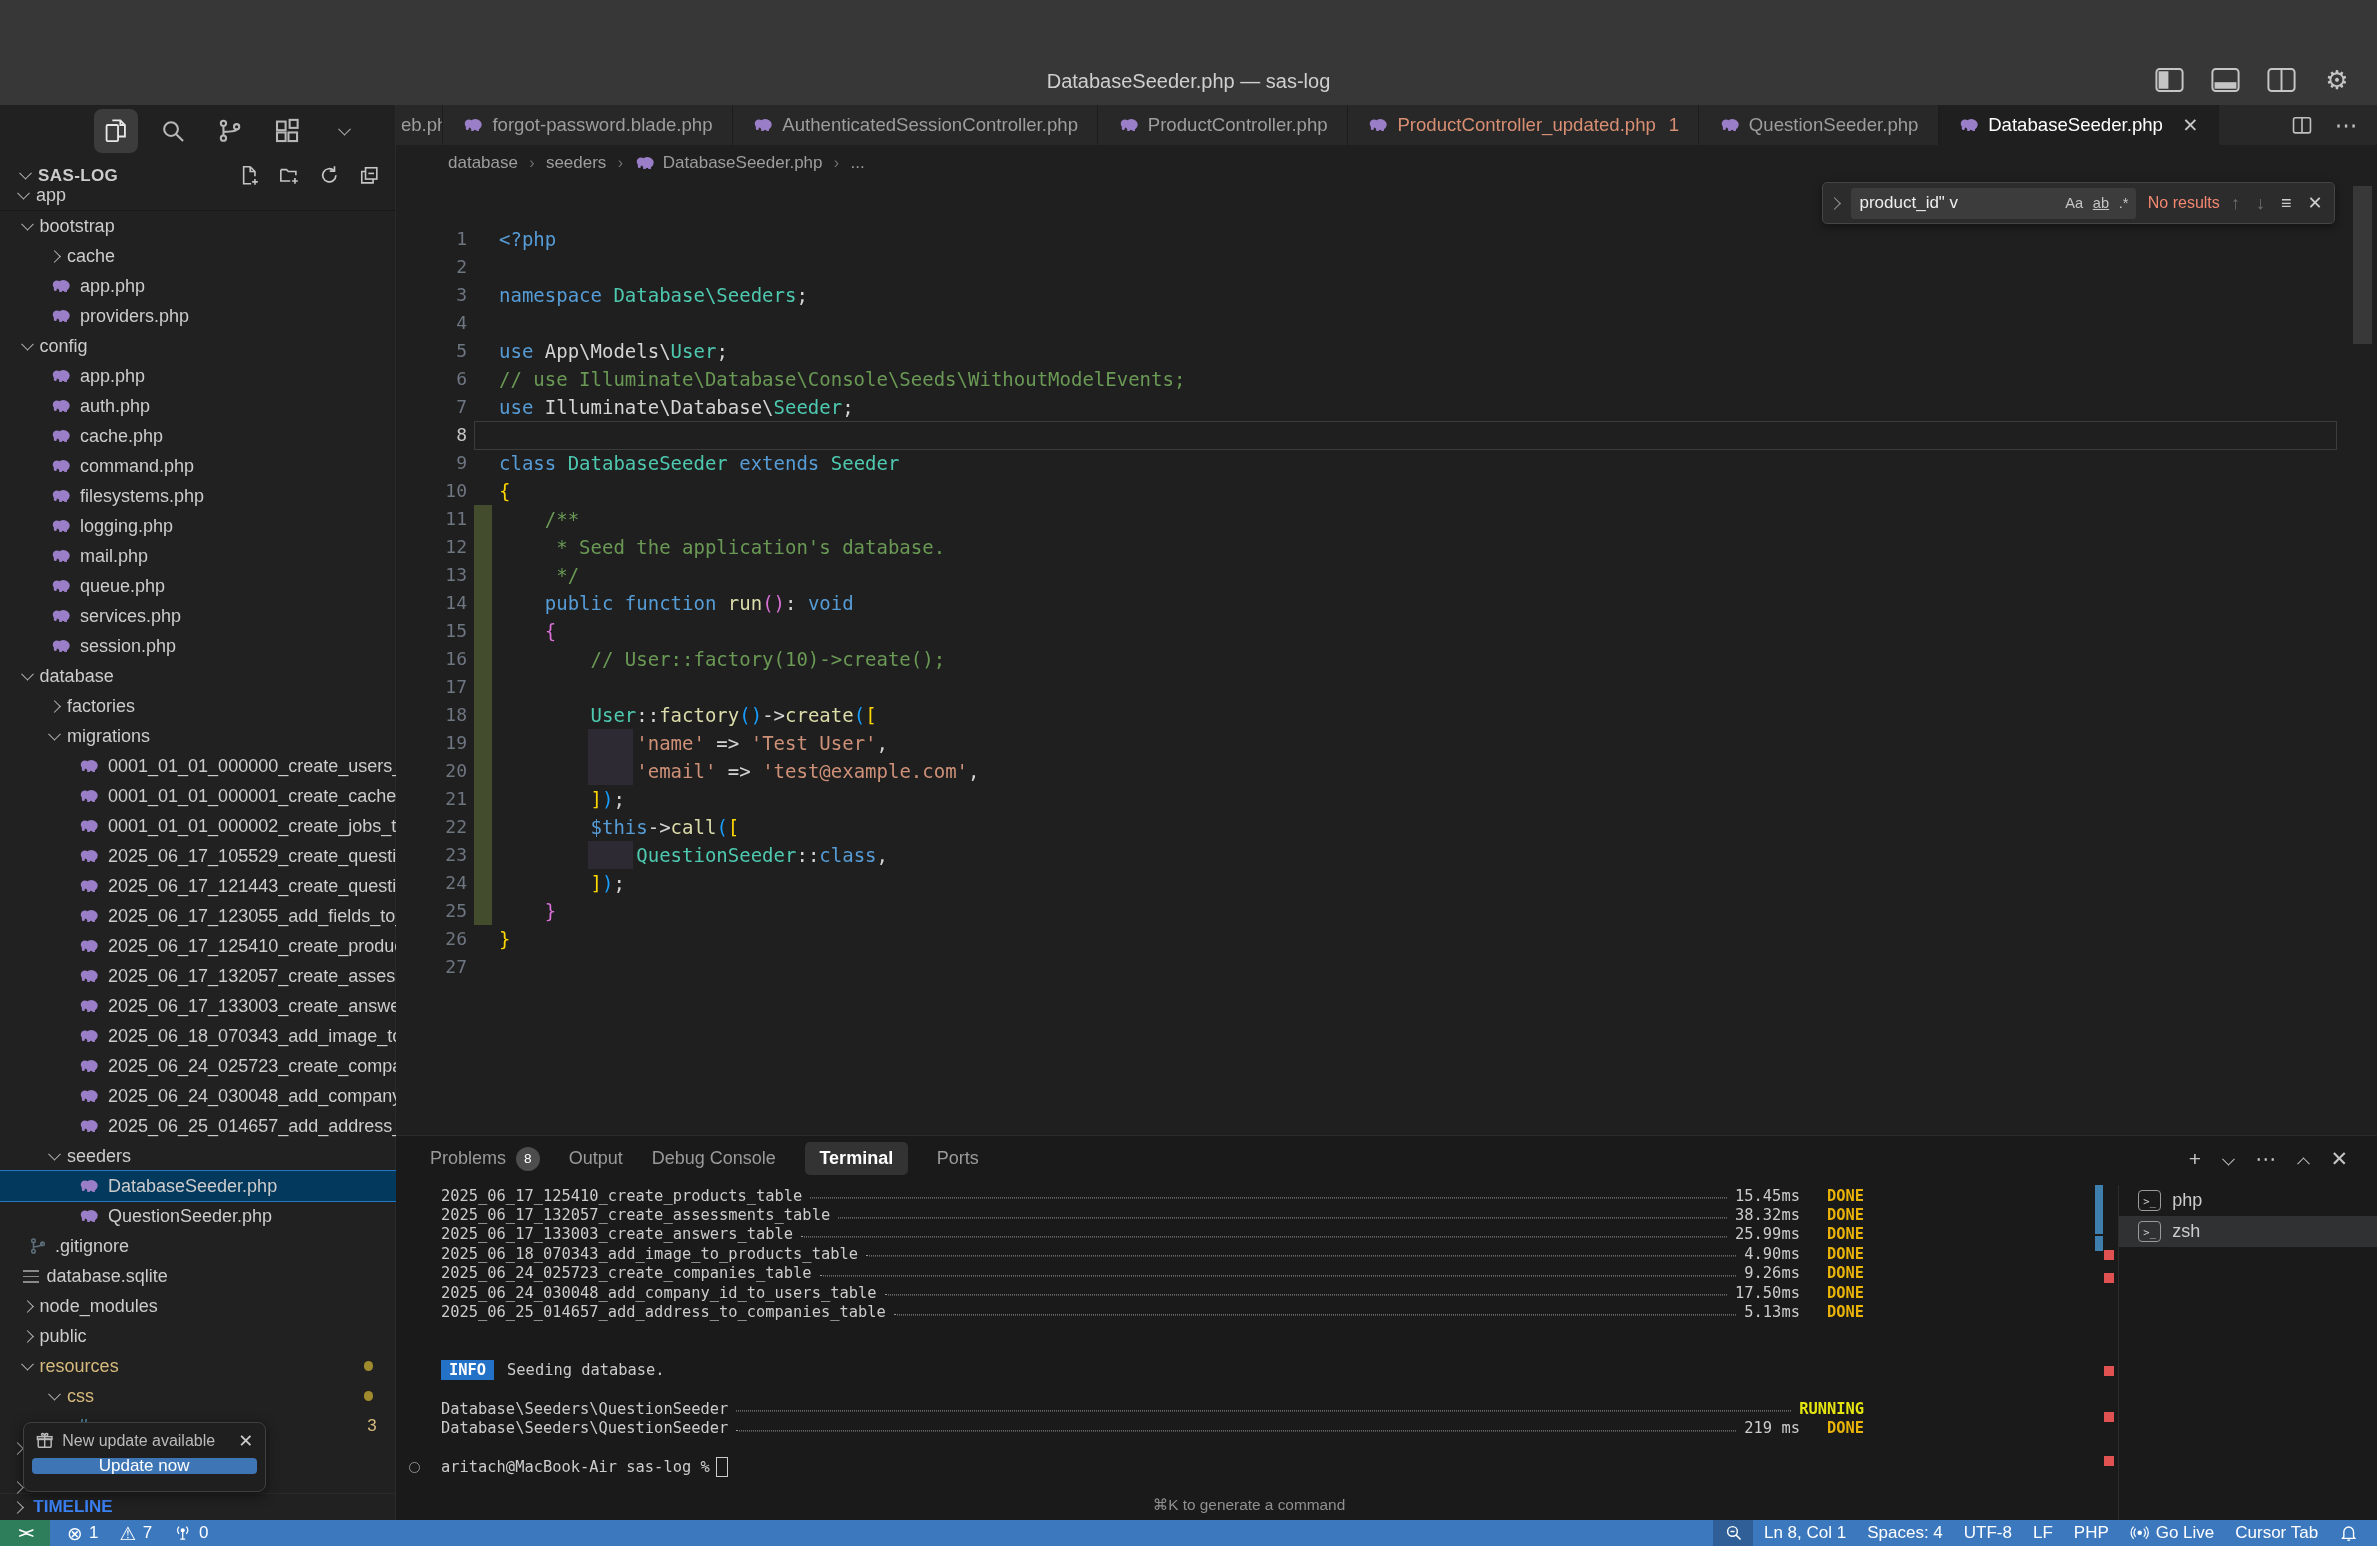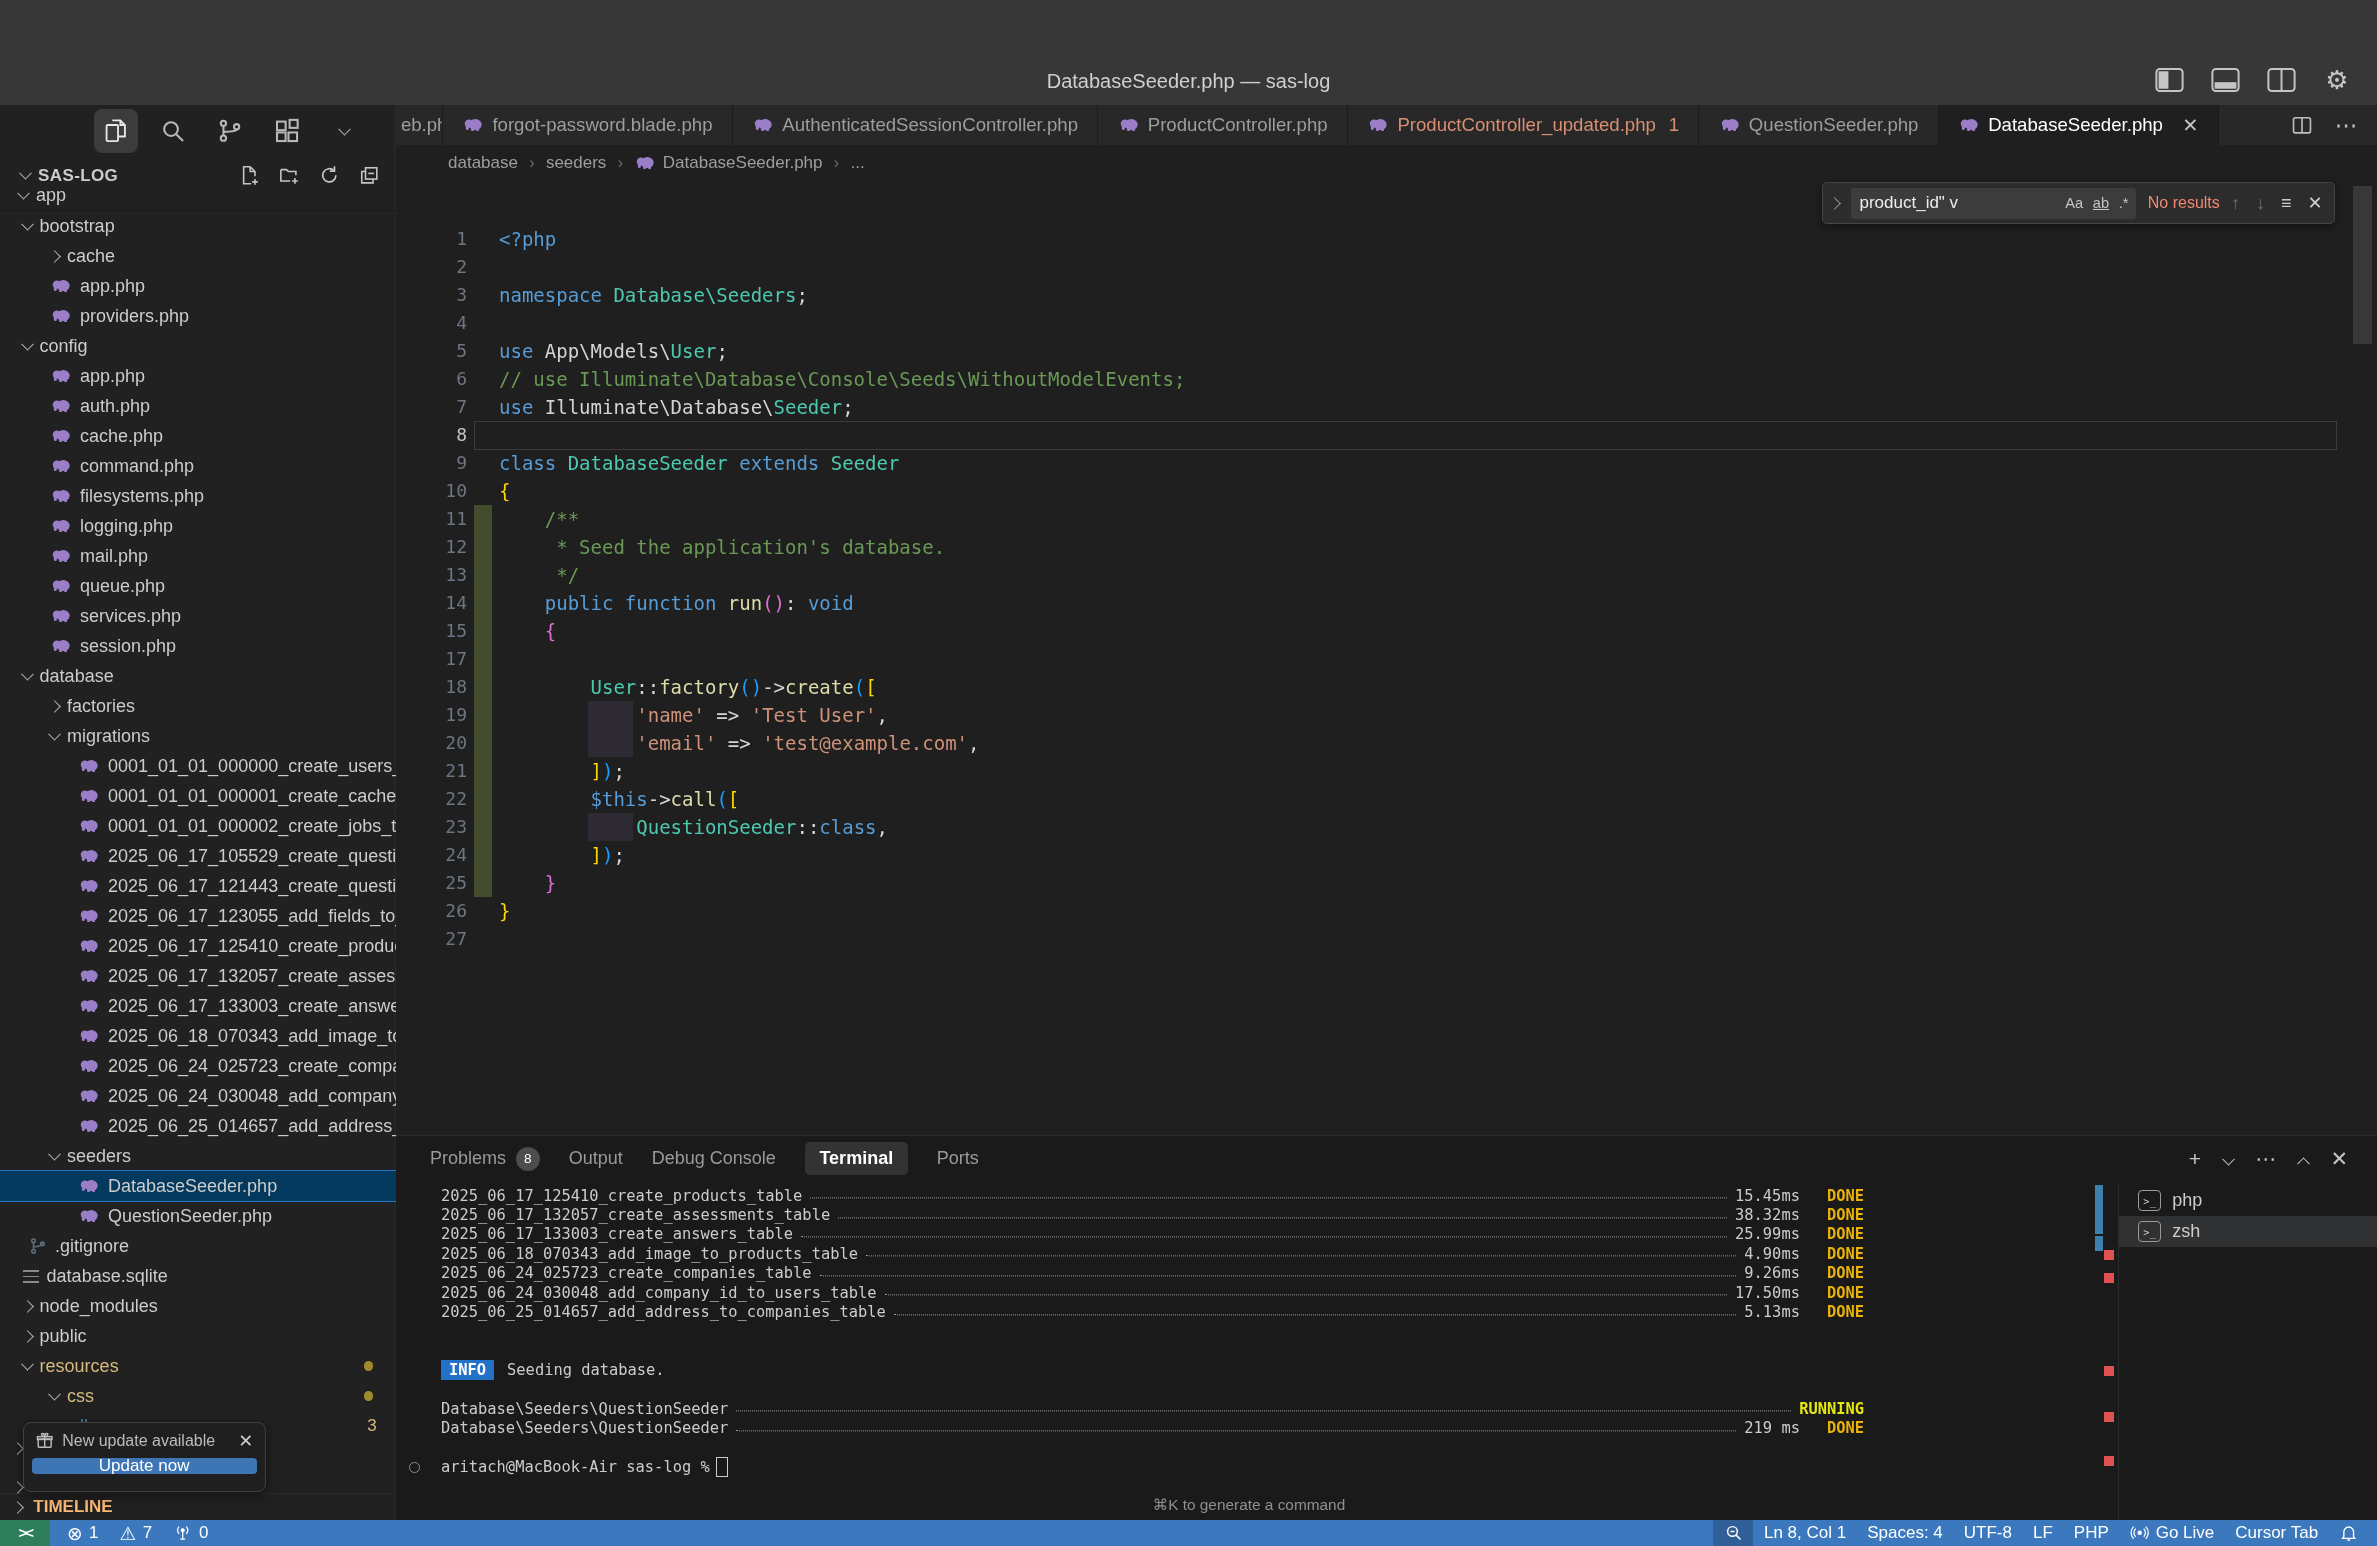--- a/index.html
+++ b/index.html
@@ -36,21 +36,21 @@
   .phpic { width:22px; height:22px; flex:none; }
   .dbic { width:16px; height:13px; flex:none; background:repeating-linear-gradient(#8a8a8a 0 1.6px, transparent 1.6px 5.7px); }
   .hashic { color:#519aba; font-weight:bold; font-size:18px; flex:none; }
   .gitic { width:18px; height:18px; flex:none; }
 
   .toast { position:absolute; left:22.6px; top:1317px; width:243px; height:70px; background:#1f1f1f; border:0.8px solid #404040; border-radius:8px; box-shadow:0 3.2px 11.3px rgba(0,0,0,.5); z-index:5; padding:6.5px 8px; }
   .toast .trowx { display:flex; align-items:center; gap:8px; font-size:16px; color:#bbbbbb; padding:0 3.2px; }
   .toast .tclose { margin-left:auto; color:#cccccc; font-size:18px; }
   .toast .tbtn { margin-top:6.5px; height:16px; background:#3e76b5; border-radius:4px; color:#ffffff; font-size:17px; display:flex; align-items:center; justify-content:center; }
   .hidesec { position:absolute; left:13px; z-index:1; }
-  .timeline { position:absolute; left:0; top:1388px; width:396px; height:27.5px; border-top:0.8px solid #2a2a2a; display:flex; align-items:center; gap:11.3px; padding-left:13px; font-size:17px; font-weight:bold; color:#fdba74; }
+  .timeline { position:absolute; left:0; top:1388px; width:396px; height:27.5px; border-top:0.8px solid #2a2a2a; display:flex; align-items:center; gap:11.3px; padding-left:13px; font-size:17px; font-weight:bold; color:#3b82f6; }
 
   
   .editor { position:absolute; left:396px; top:105px; width:1981px; height:1030px; background:#1f1f1f; }
   .tabbar { position:absolute; left:0; top:0; width:1981px; height:40px; background:#282828; display:flex; }
   .tab { flex:none; display:flex; align-items:center; gap:8px; padding:0 19.4px; border-right:0.8px solid #1c1c1c; font-size:18.6px; color:#9d9d9d; background:#282828; }
   .tab.partial { width:47px; padding:0 4.9px; overflow:hidden; }
   .tab.active { background:#1f1f1f; color:#ffffff; }
   .tab.modified, .tab.modified .tlbl { color:#d98f73; }
   .tab .tclose { margin-left:11.3px; font-size:19.4px; color:#c5c5c5; }
   .tab-actions { margin-left:auto; display:flex; align-items:center; gap:21px; padding-right:18px; color:#c0c0c0; }
@@ -938,20 +938,25 @@
       </div>
       <div class="crow chg">
         <span class="ln">14</span>
         <span class="gut"></span>
         <span class="txt"><span class="tk-p">    </span><span class="tk-k">public </span><span class="tk-k">function </span><span class="tk-f">run</span><span class="tk-b2">()</span><span class="tk-p">: </span><span class="tk-k">void</span></span>
       </div>
       <div class="crow chg">
         <span class="ln">15</span>
         <span class="gut"></span>
         <span class="txt"><span class="tk-p">    </span><span class="tk-b2">{</span></span>
+      </div>
+      <div class="crow chg">
+        <span class="ln">16</span>
+        <span class="gut"></span>
+        <span class="txt"><span class="tk-c">        // User::factory(10)-&gt;create();</span></span>
       </div>
       <div class="crow chg">
         <span class="ln">17</span>
         <span class="gut"></span>
         <span class="txt"></span>
       </div>
       <div class="crow chg">
         <span class="ln">18</span>
         <span class="gut"></span>
         <span class="txt"><span class="tk-p">        </span><span class="tk-t">User</span><span class="tk-p">::</span><span class="tk-f">factory</span><span class="tk-b3">()</span><span class="tk-p">-&gt;</span><span class="tk-f">create</span><span class="tk-b3">(</span><span class="tk-b1">[</span></span>

